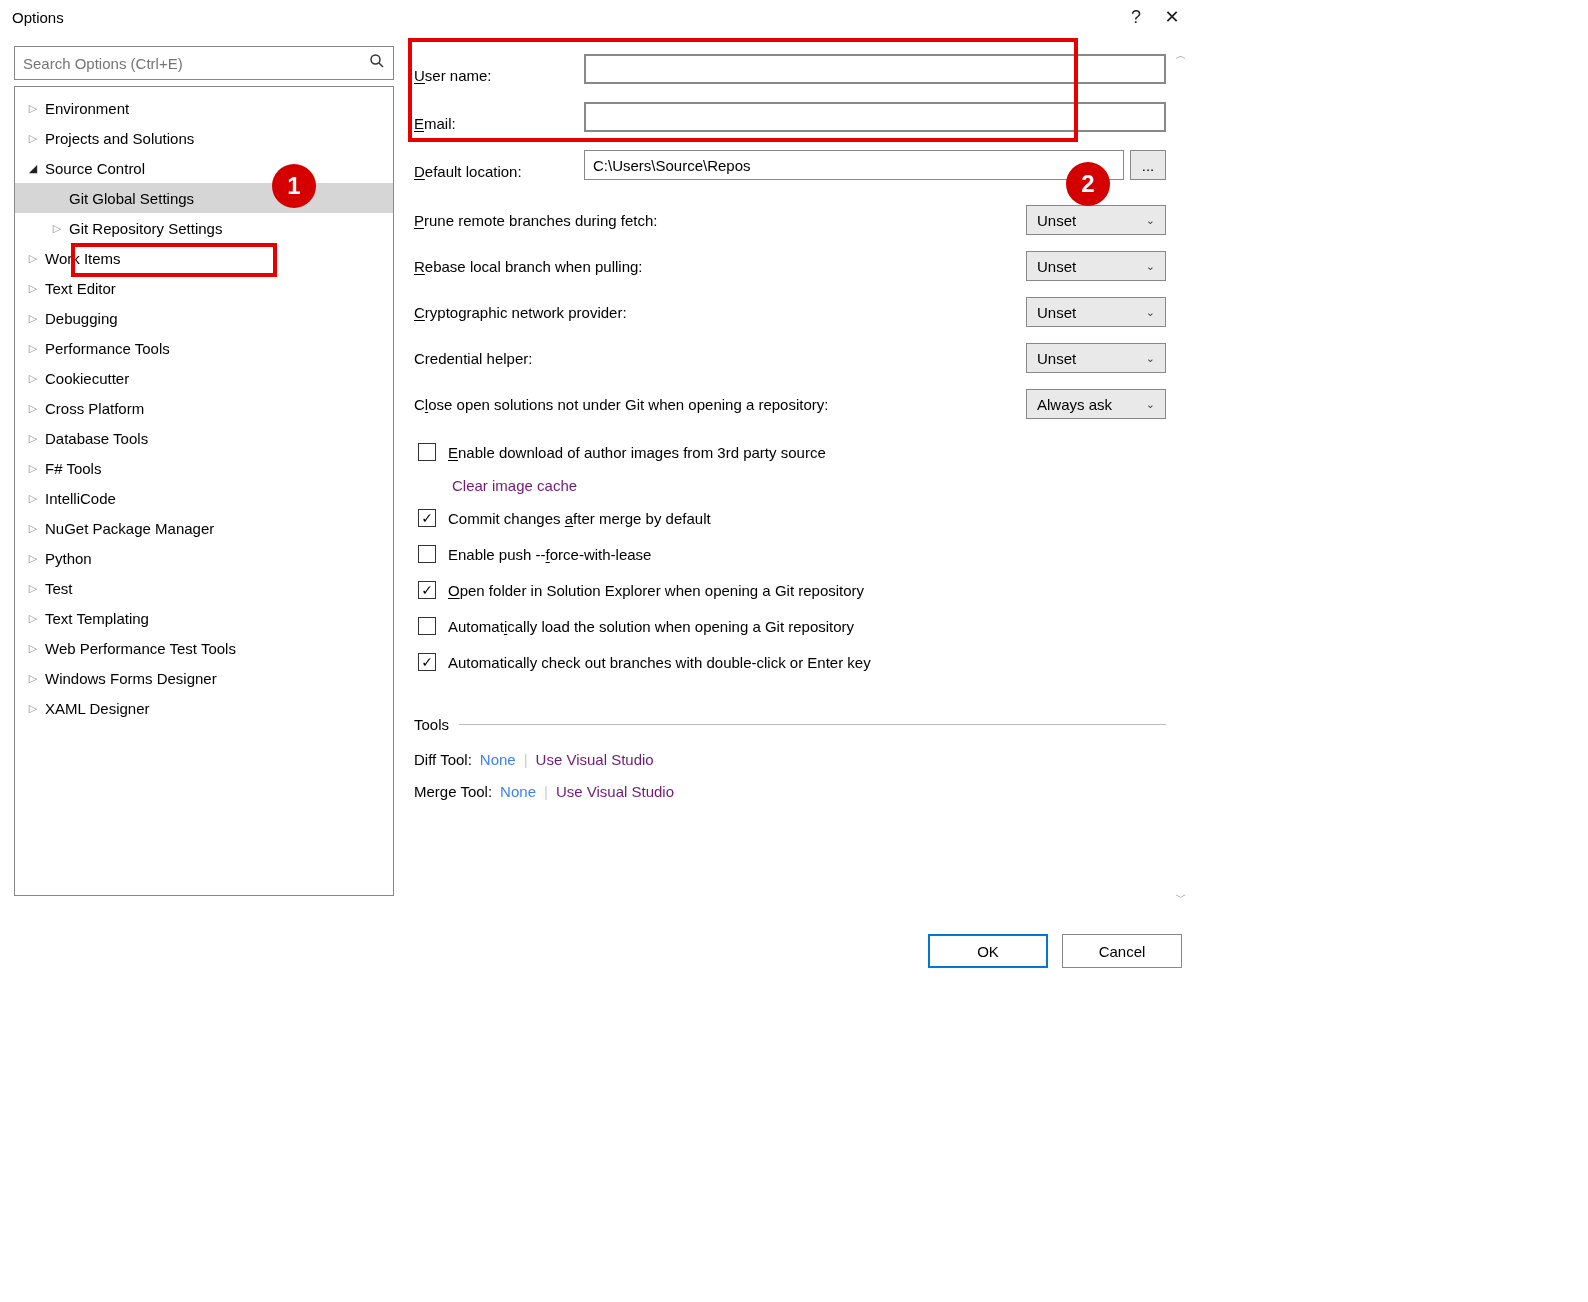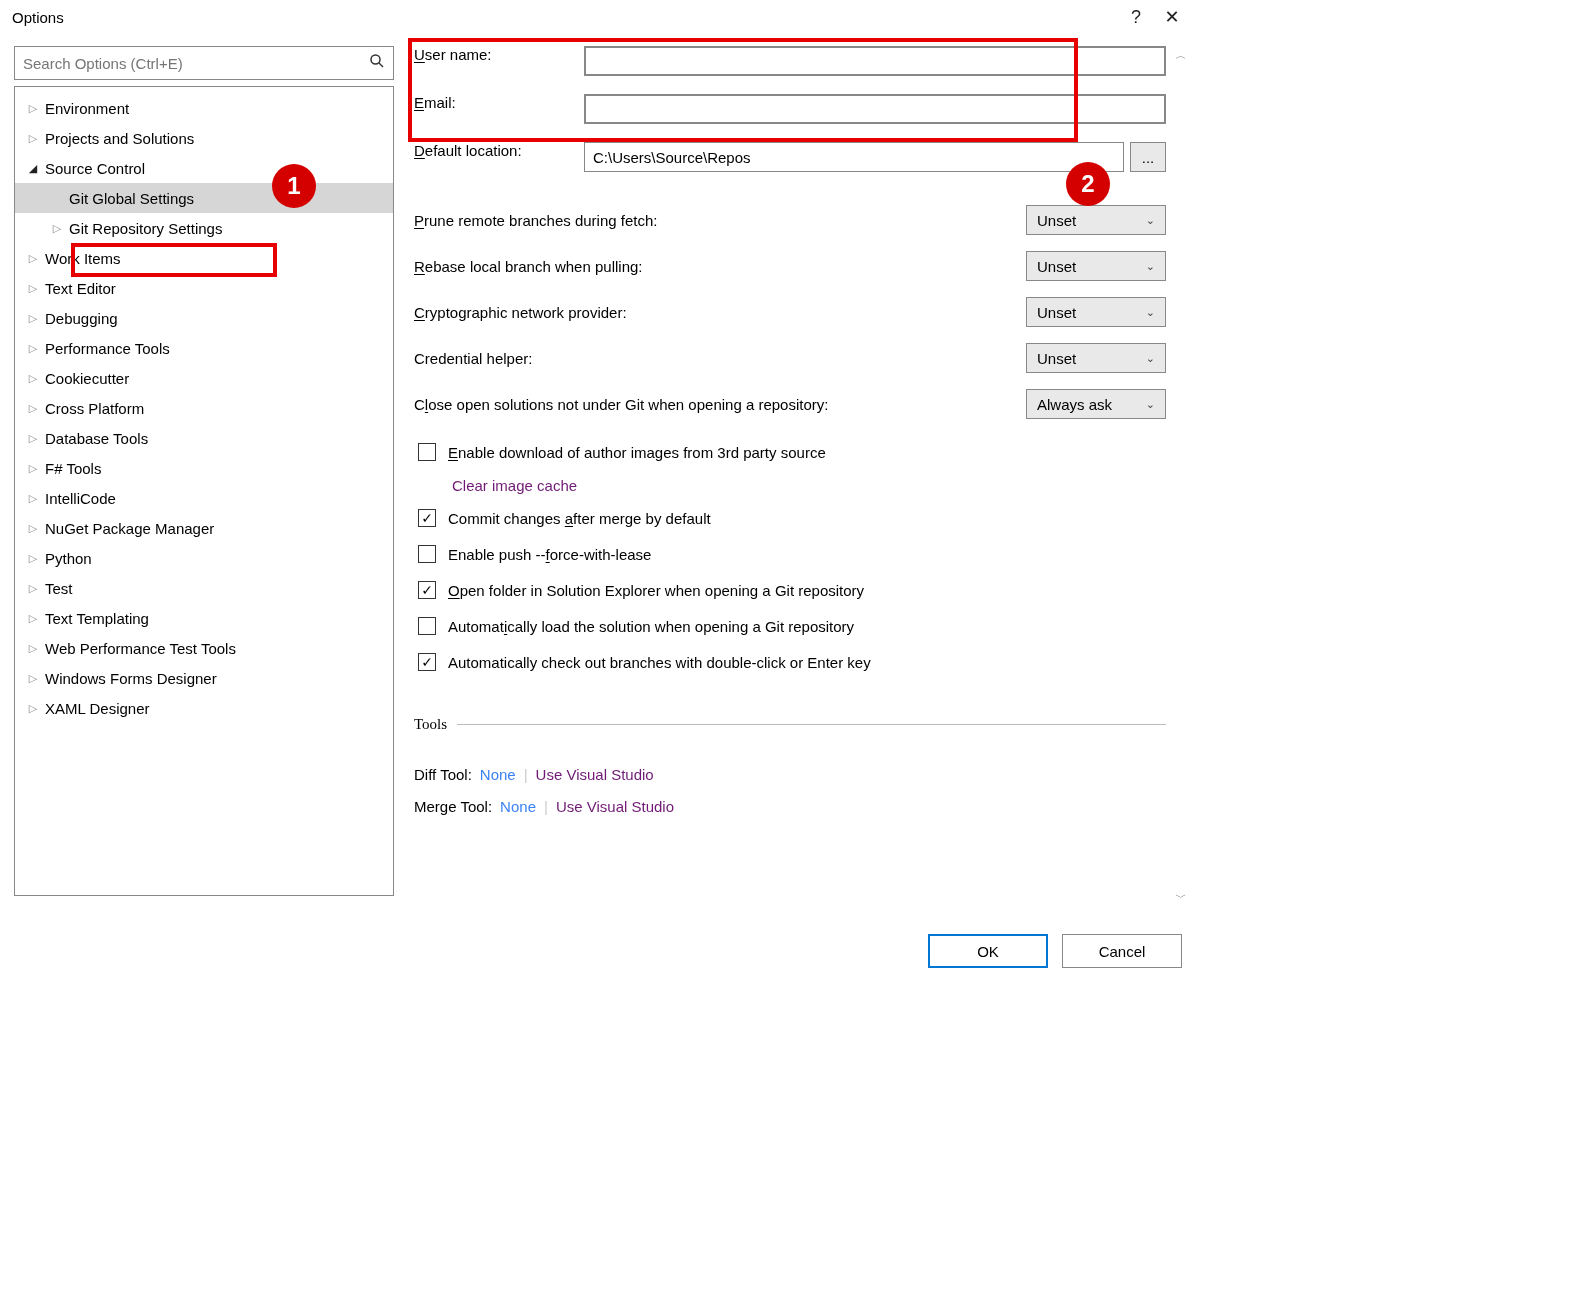--- a/index.html
+++ b/index.html
@@ -96,21 +96,21 @@
 }
 
 
 .right-pane {
   flex: 1;
   position: relative;
   padding-right: 20px;
 }
 .form-row {
   display: flex;
-  align-items: flex-start;
+  align-items: flex-end;
   height: 38px;
   margin-bottom: 10px;
 }
 .form-row .flabel {
   width: 170px;
 }
 .form-row .finput {
   flex: 1;
   height: 30px;
   border: 2px solid #888;
@@ -153,26 +153,25 @@
 .check-row .ctext {  }
 .link { color: #701a75; cursor: pointer; }
 .sublink-row { margin-left: 38px; height: 30px; display:flex; align-items:center; }
 
 .tools-sec {
   margin-top: 36px;
 }
 .tools-header {
   display: flex; align-items: center; gap: 10px;
   margin-bottom: 18px;
-  font-family: Liberation Serif, serif;
 }
 .tools-header .thlabel { color: #000; }
 .tools-header .thline { flex:1; height:1px; background:#bbb; }
 .tool-row {
-  display:flex; align-items:flex-end; gap:8px;
+  display:flex; align-items:flex-start; gap:8px;
   height: 32px;
 }
 .tool-row .tname {  }
 .tool-row .tval { color: #3b82f6; }
 .tool-row .tsep { color: #ccc; }
 
 
 .scroll-arrow {
   position: absolute;
   right: -4px;

